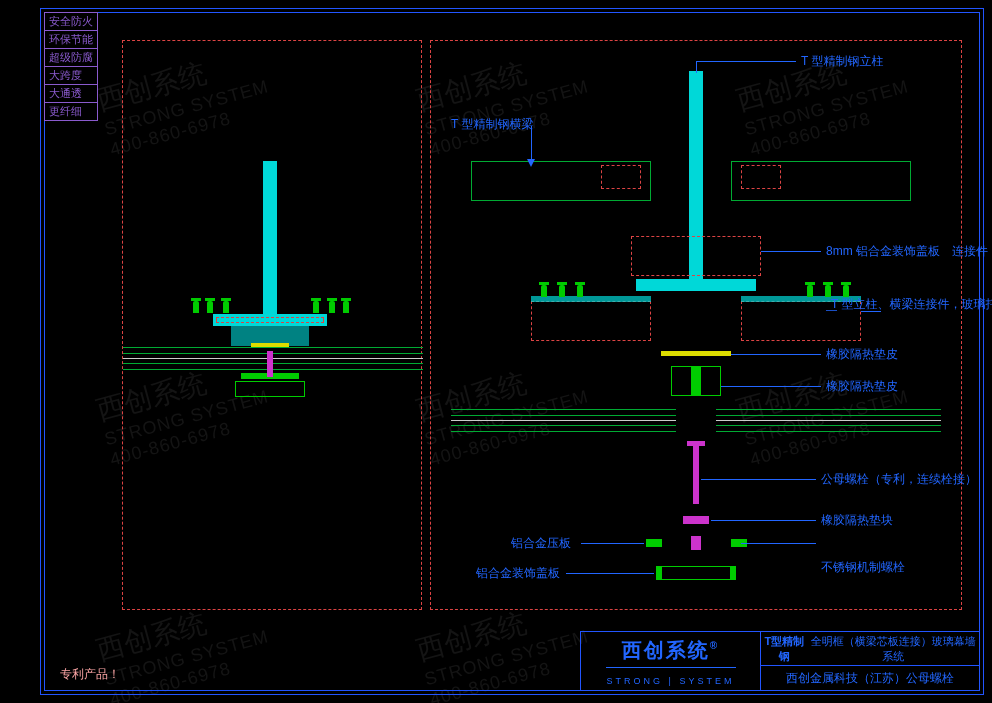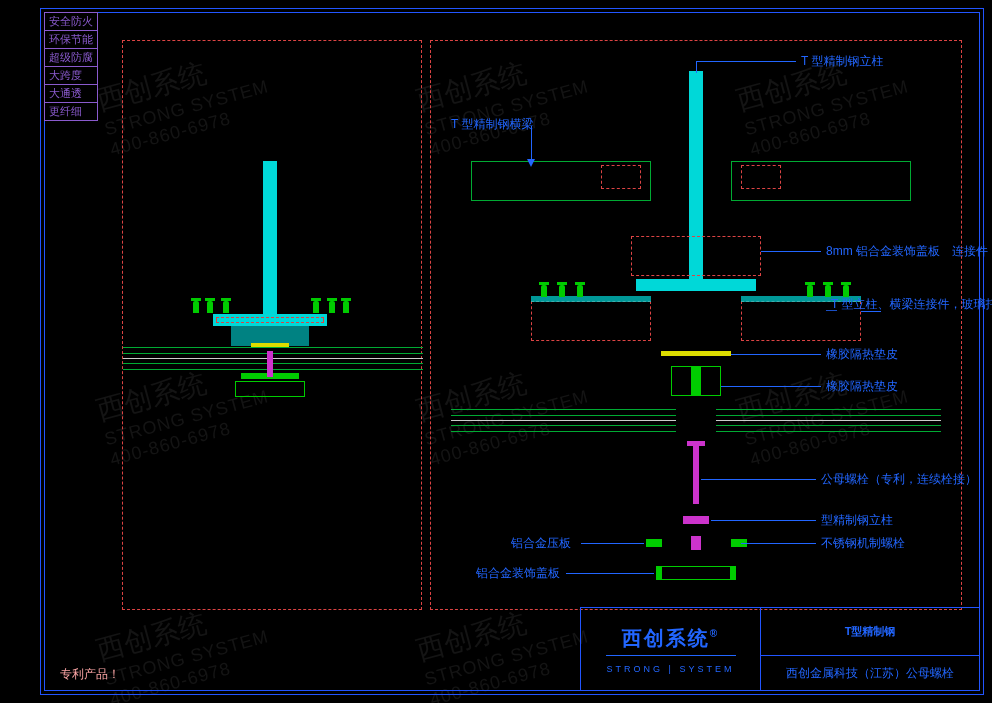--- a/index.html
+++ b/index.html
@@ -80,21 +80,21 @@
   .box-cyan { position:absolute; background:#00d8d8; }
   .box-green { position:absolute; background:#0c0; }
   .box-yellow { position:absolute; background:#dd0; }
   .box-magenta { position:absolute; background:#c3c; }
   .line-green { position:absolute; background:#0a3; }
   .line-white { position:absolute; background:#ccc; }
   
   .titleblock {
     position: absolute;
     right: 12px; bottom: 12px;
-    width: 400px; height: 84px;
+    width: 400px; height: 60px;
     border: 1px solid #2255ff;
     display: flex;
   }
   .tb-left {
     width: 180px;
     border-right: 1px solid #2255ff;
     display:flex; flex-direction:column;
     align-items:center; justify-content:center;
     color:#2266ff;
   }
@@ -264,39 +264,40 @@
   <div class="leader" style="left:300px;top:313px;width:90px"></div>
   <div class="lbl" style="left:395px;top:305px">橡胶隔热垫皮</div>
 
   <div class="leader" style="left:290px;top:345px;width:100px"></div>
   <div class="lbl" style="left:395px;top:337px">橡胶隔热垫皮</div>
 
   <div class="leader" style="left:270px;top:438px;width:115px"></div>
   <div class="lbl" style="left:390px;top:430px">公母螺栓（专利，连续栓接）</div>
 
   <div class="leader" style="left:280px;top:479px;width:105px"></div>
-  <div class="lbl" style="left:390px;top:471px">型精制钢立柱</div>
+  <div class="lbl" style="left:390px;top:471px">橡胶隔热垫块</div>
 
   <div class="leader" style="left:150px;top:502px;width:63px"></div>
   <div class="lbl" style="left:80px;top:494px">铝合金压板</div>
 
   <div class="leader" style="left:310px;top:502px;width:75px"></div>
-  <div class="lbl" style="left:390px;top:494px">不锈钢机制螺栓</div>
+  <div class="lbl" style="left:390px;top:518px">不锈钢机制螺栓</div>
 
   <div class="leader" style="left:135px;top:532px;width:88px"></div>
   <div class="lbl" style="left:45px;top:524px">铝合金装饰盖板</div>
 </div>
 
 <div class="patent">专利产品！</div>
 
 <div class="titleblock">
   <div class="tb-left">
     <div class="brand"><span>西创系统</span><sup style="font-size:10px">®</sup></div>
     <div style="width:130px;border-top:1px solid #2266ff;margin-top:3px"></div>
     <div class="sub">STRONG | SYSTEM</div>
   </div>
   <div class="tb-right">
     <div class="tb-row" style="flex-direction:row;flex:1.4">
       <div style="font-weight:bold">T型精制钢</div>
+      <div>全明框（横梁芯板连接）玻璃幕墙系统</div>
     </div>
     <div class="tb-row">西创金属科技（江苏）公母螺栓</div>
   </div>
 </div>
 
 </body></html>

